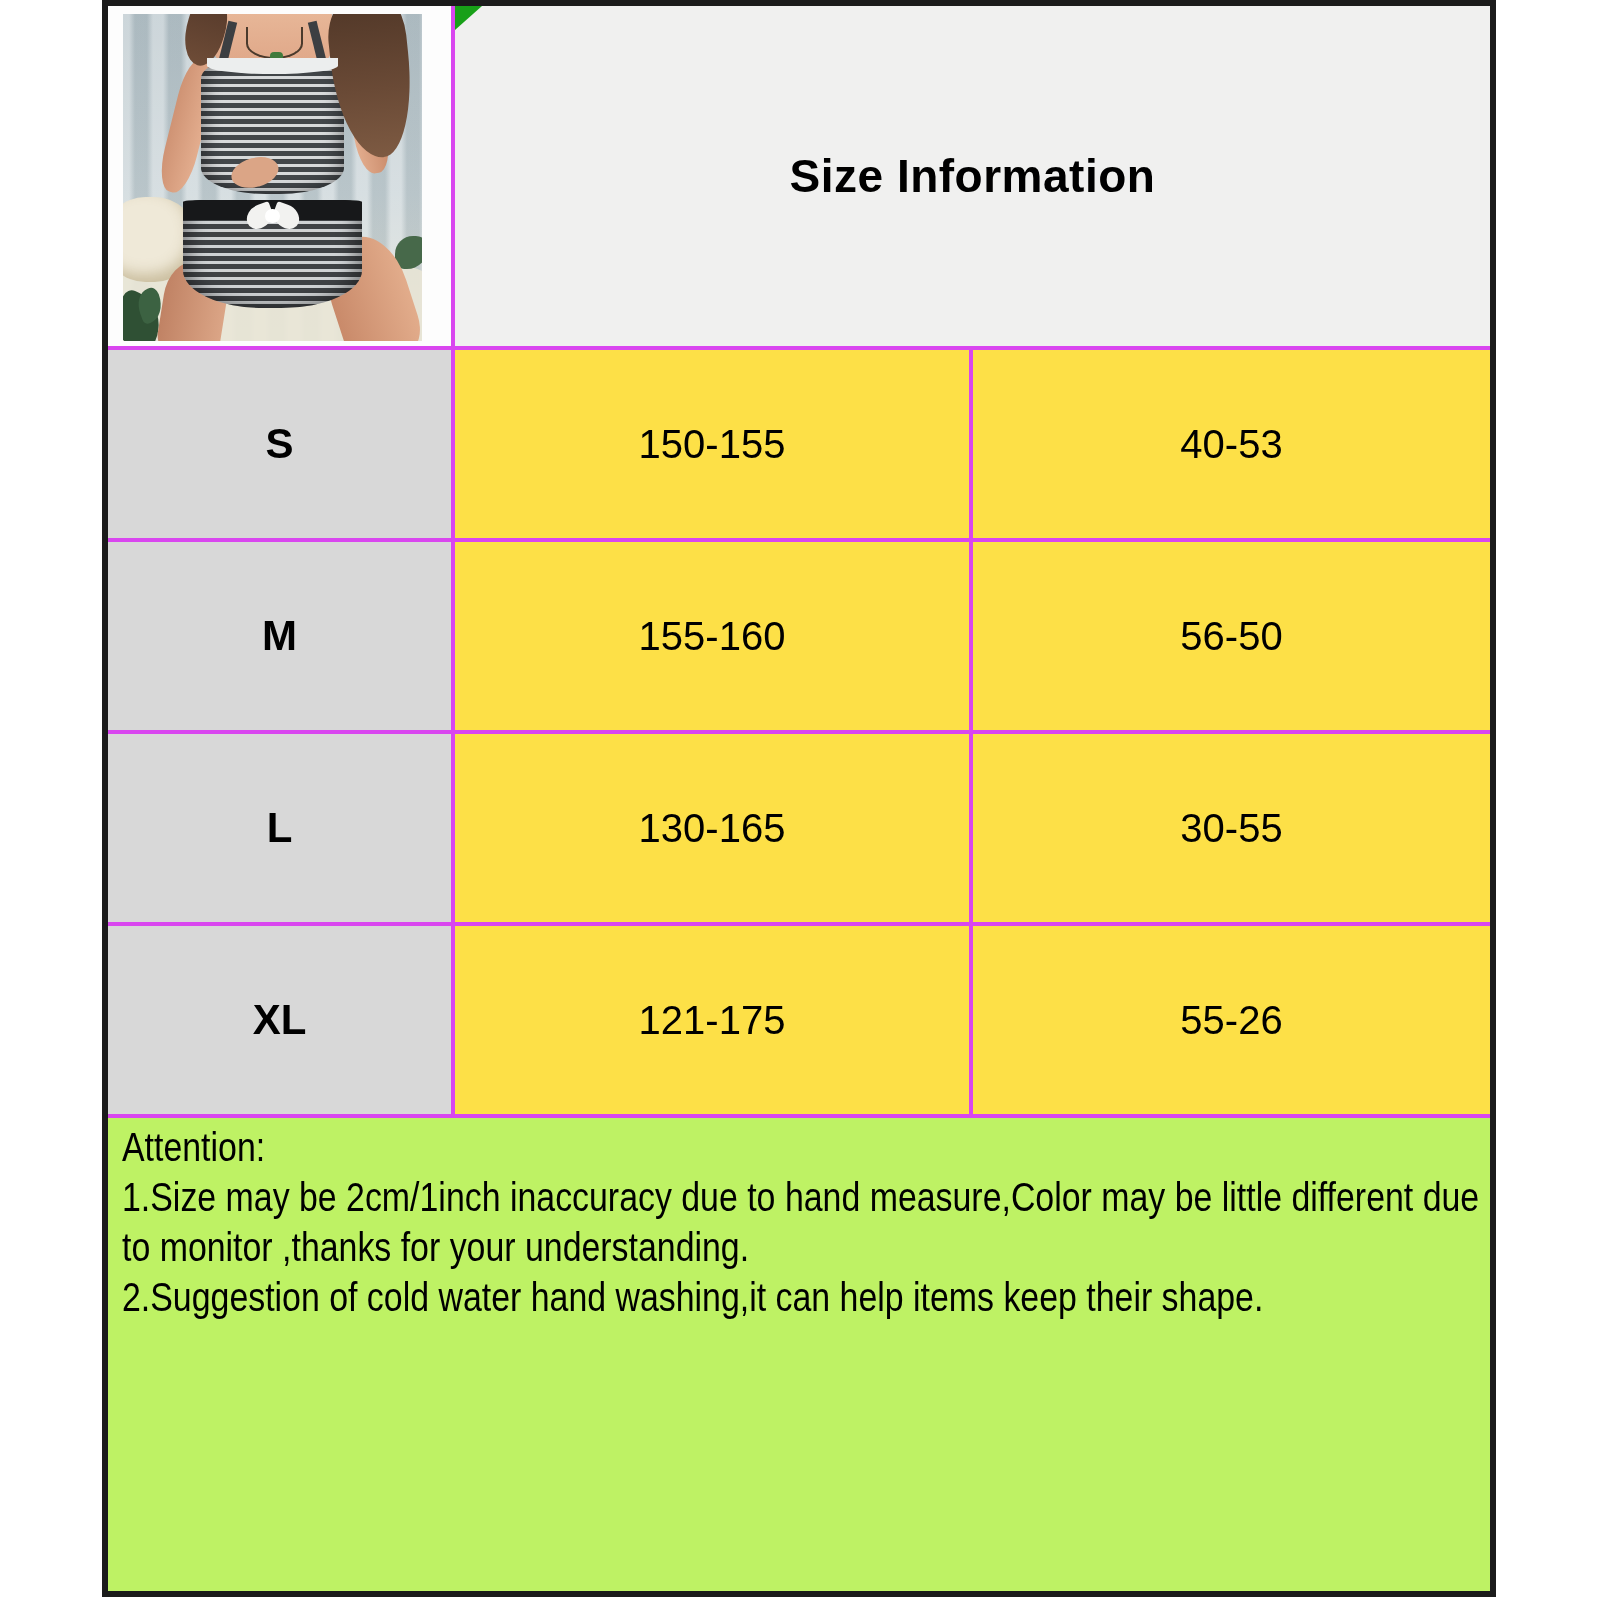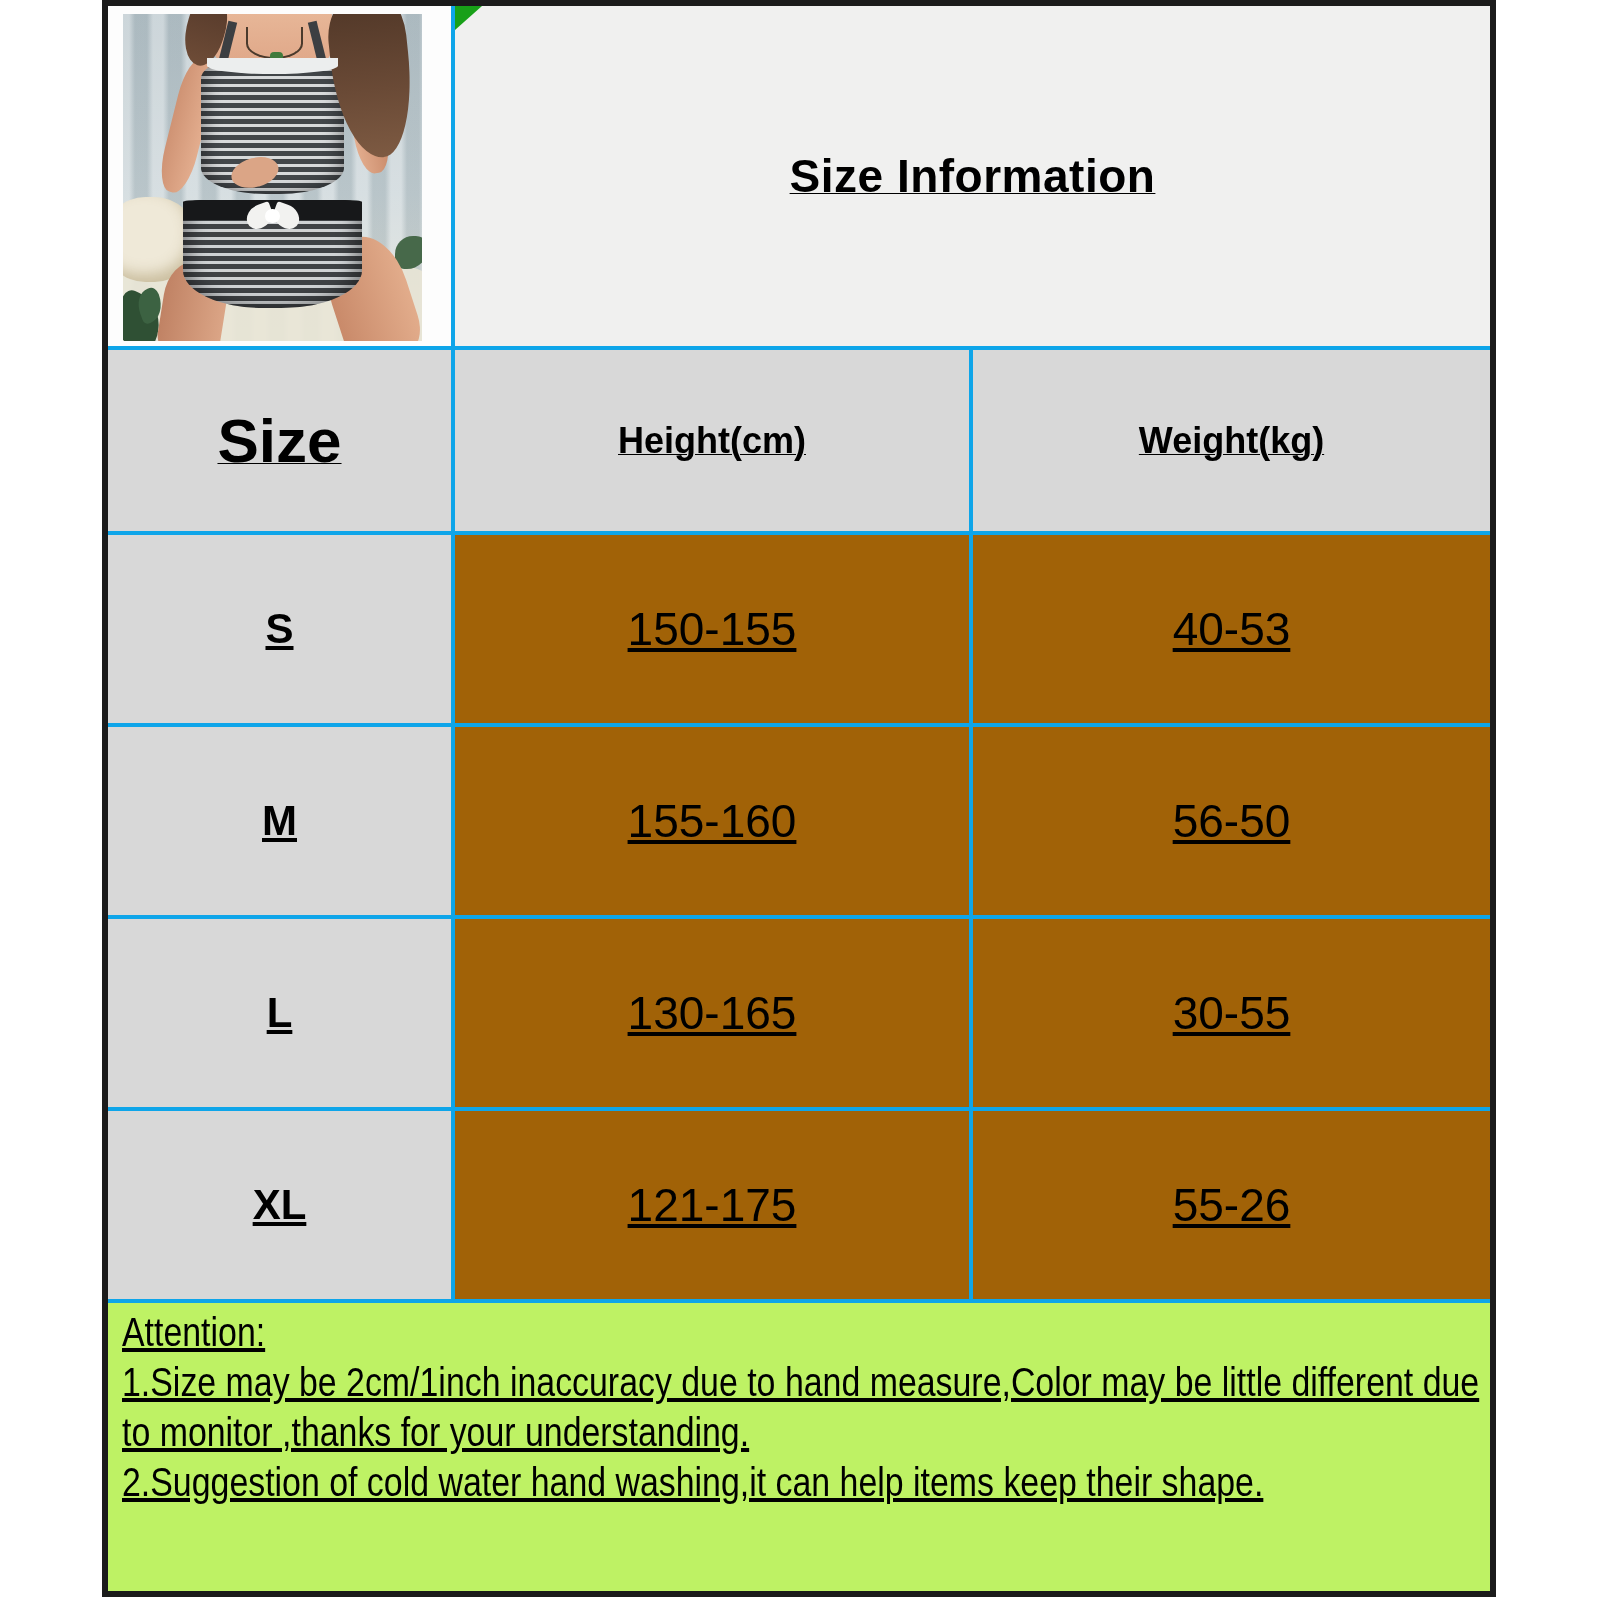--- a/index.html
+++ b/index.html
@@ -20,26 +20,25 @@
     border-collapse: collapse;
     table-layout: fixed;
     position: absolute;
     left: 102px;
     top: 0;
     width: 1388px;
     height: 1597px;
     border: 6px solid #1b1b1b;
   }
   td, th {
-    border: 4px solid #0ea5e9;
+    border: 4px solid #d946ef;
     padding: 0;
     text-align: center;
     vertical-align: middle;
     overflow: hidden;
-    text-decoration: underline;
   }
   .col-size   { width: 348px; }
   .col-height { width: 518px; }
   .col-weight { width: 522px; }
 
   
   .image-cell {
     background: #fdfdfd;
     vertical-align: top;
   }
@@ -67,22 +66,22 @@
   .size-head   { font-size: 62px; font-weight: bold; }
   .col-head    { font-size: 36px; font-weight: bold; }
 
   
   .size-letter-cell {
     background: #d8d8d8;
     font-size: 42px;
     font-weight: bold;
   }
   .value-cell {
-    background: #a16207;
-    font-size: 46px;
+    background: #fde047;
+    font-size: 40px;
     font-weight: normal;
   }
 
   
   .attention-cell {
     background: #bef264;
     text-align: left;
     vertical-align: top;
     padding: 4px 10px 10px 14px;
   }
@@ -294,31 +293,20 @@
           <div class="bow-wing-r"></div>
           <div class="bow-knot"></div>
         </div>
       </td>
       <td class="title-cell" colspan="2">
         <div class="green-flag"></div>
         <span class="title-text">Size Information</span>
       </td>
     </tr>
 
-    <tr class="head-row" style="height:185px;">
-      <th>
-        <span class="size-head">Size</span>
-      </th>
-      <th>
-        <span class="col-head">Height(cm)</span>
-      </th>
-      <th>
-        <span class="col-head">Weight(kg)</span>
-      </th>
-    </tr>
 
     <tr style="height:192px;">
       <td class="size-letter-cell">S</td>
       <td class="value-cell">150-155</td>
       <td class="value-cell">40-53</td>
     </tr>
     <tr style="height:192px;">
       <td class="size-letter-cell">M</td>
       <td class="value-cell">155-160</td>
       <td class="value-cell">56-50</td>

